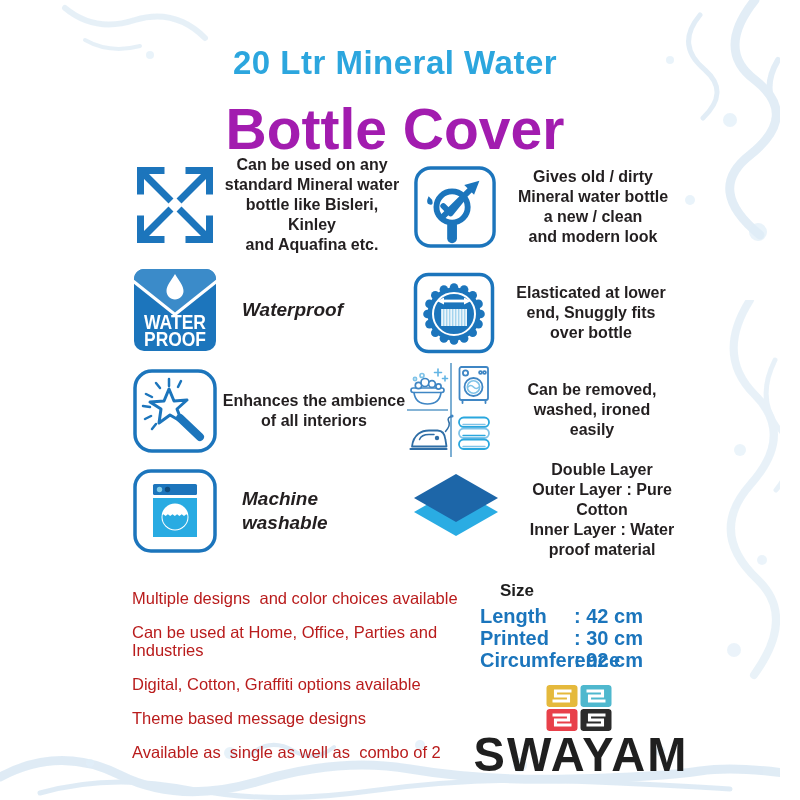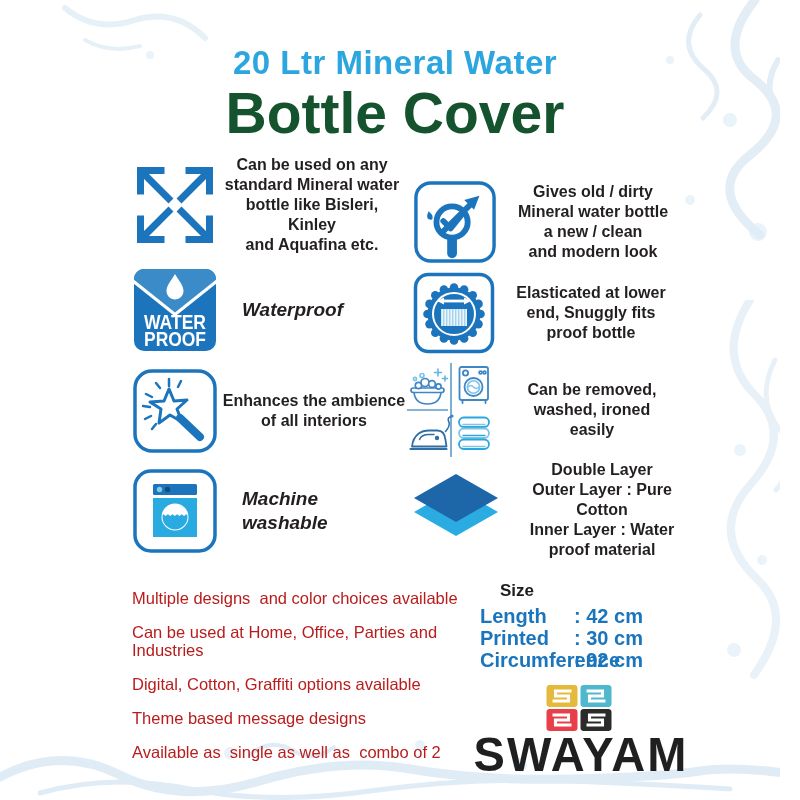--- a/index.html
+++ b/index.html
@@ -4,21 +4,21 @@
 <style>
   html,body{margin:0;padding:0;background:#fff;}
   #poster{
     position:relative;width:780px;height:800px;background:#ffffff;overflow:hidden;
     font-family:"Liberation Sans",sans-serif;color:#231F20;
   }
   .deco{position:absolute;pointer-events:none;}
   
   .header{position:absolute;left:0;top:44px;width:790px;text-align:center;}
   .title-line1{font-size:33px;font-weight:600;color:#2CA6DE;letter-spacing:.5px;}
-  .title-line2{font-size:57px;font-weight:600;color:#14532d;line-height:1.05;margin-top:2px;}
+  .title-line2{font-size:57px;font-weight:600;color:#a21caf;line-height:1.05;margin-top:18px;}
   
   .feature{position:absolute;display:flex;align-items:center;}
   .icon-box{flex:0 0 auto;}
   .ftext{
     font-size:16px;line-height:1.26;font-weight:600;color:#231F20;
     white-space:pre-line;text-align:center;
   }
   .ftext.left-align{text-align:left;font-style:italic;}
   .ftext.big{font-size:19px;font-weight:600;}
   
@@ -158,21 +158,21 @@
       <rect x="21" y="30" width="44" height="39" fill="#29ABE2"></rect>
       <circle cx="43" cy="49" r="13.5" fill="#ffffff"></circle>
       <g clip-path="url(#doorclip)">
         <path d="M29 48 l2.3 -1.8 2.3 1.8 2.3 -1.8 2.3 1.8 2.3 -1.8 2.3 1.8 2.3 -1.8 2.3 1.8 2.3 -1.8 2.3 1.8 2.3 -1.8 2.3 1.8 V64 H29 Z" fill="#29ABE2"></path>
       </g>
     </svg>
     <div class="ftext big left-align" style="margin-left:24px;">Machine
 washable</div>
   </div>
 
-  <div class="feature" style="left:413px;top:176px;height:92px;">
+  <div class="feature" style="left:413px;top:161px;height:92px;">
     <svg class="icon-box" width="84" height="84" viewBox="0 0 86 86">
       <rect x="3" y="3" width="80" height="80" rx="15" fill="#ffffff" stroke="#1C75BC" stroke-width="3.5"></rect>
       <path d="M16 32 q-3.5 7.5 1 8.5 q4.5 1 2.5 -5 Z" fill="#1C75BC"></path>
       <circle cx="40" cy="43" r="16" fill="none" stroke="#1C75BC" stroke-width="6"></circle>
       <line x1="40" y1="61.5" x2="40" y2="75" stroke="#1C75BC" stroke-width="10" stroke-linecap="round"></line>
       <path d="M31 42 L38.5 49.5 L51.5 33.5" fill="none" stroke="#1C75BC" stroke-width="6" stroke-linecap="round" stroke-linejoin="round"></path>
       <line x1="31" y1="52.5" x2="59" y2="25" stroke="#1C75BC" stroke-width="6" stroke-linecap="round"></line>
       <polygon points="68,16 52.5,20.5 62.5,30.5" fill="#1C75BC"></polygon>
     </svg>
     <div class="ftext" style="width:176px;margin-left:8px;">Gives old / dirty
@@ -210,21 +210,21 @@
         <circle cx="41" cy="42" r="26.5"></circle>
       </g>
       <circle cx="41" cy="42" r="21" fill="none" stroke="#ffffff" stroke-width="2"></circle>
       <rect x="28" y="37" width="26" height="17" fill="url(#rib)"></rect>
       <line x1="30" y1="29" x2="52" y2="29" stroke="#ffffff" stroke-width="2.8"></line>
       <polygon points="24,29 31,25.5 31,32.5" fill="#ffffff"></polygon>
       <polygon points="58,29 51,25.5 51,32.5" fill="#ffffff"></polygon>
     </svg>
     <div class="ftext" style="width:172px;margin-left:10px;">Elasticated at lower
 end, Snuggly fits
-proof bottle</div>
+over bottle</div>
   </div>
 
   <div class="feature" style="left:405px;top:360px;height:100px;justify-content:flex-end;">
     <svg class="icon-box" width="92" height="98" viewBox="0 0 92 98">
       <line x1="46" y1="2" x2="46" y2="96" stroke="#5C9BC9" stroke-width="1.6"></line>
       <line x1="2" y1="49" x2="43" y2="49" stroke="#5C9BC9" stroke-width="1.6"></line>
 
       <g fill="none" stroke="#3F86C4" stroke-width="1.7" stroke-linecap="round">
         <rect x="6" y="27" width="33" height="4.5" rx="2.2"></rect>
         <path d="M9 31.5 C10 40 16 43 22.5 43 C29 43 35 40 36 31.5"></path>

